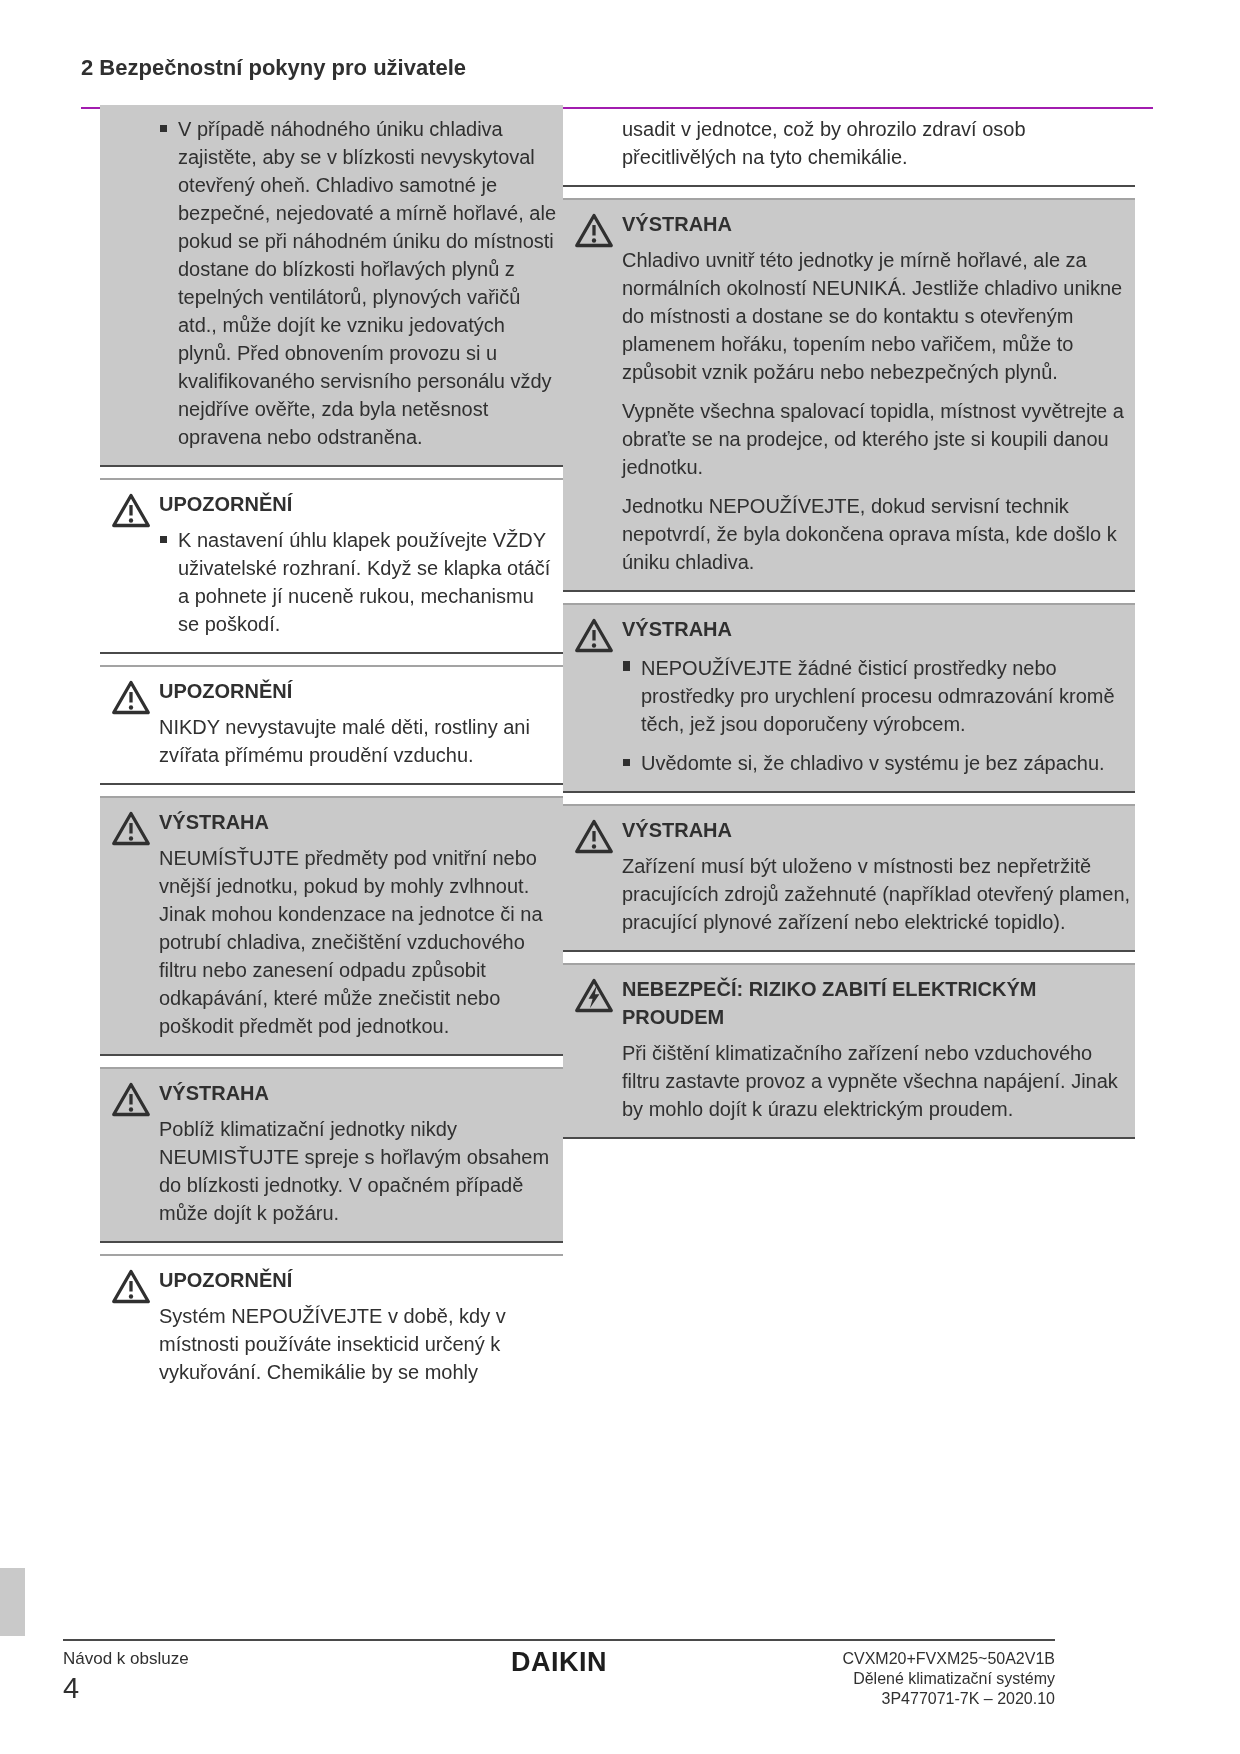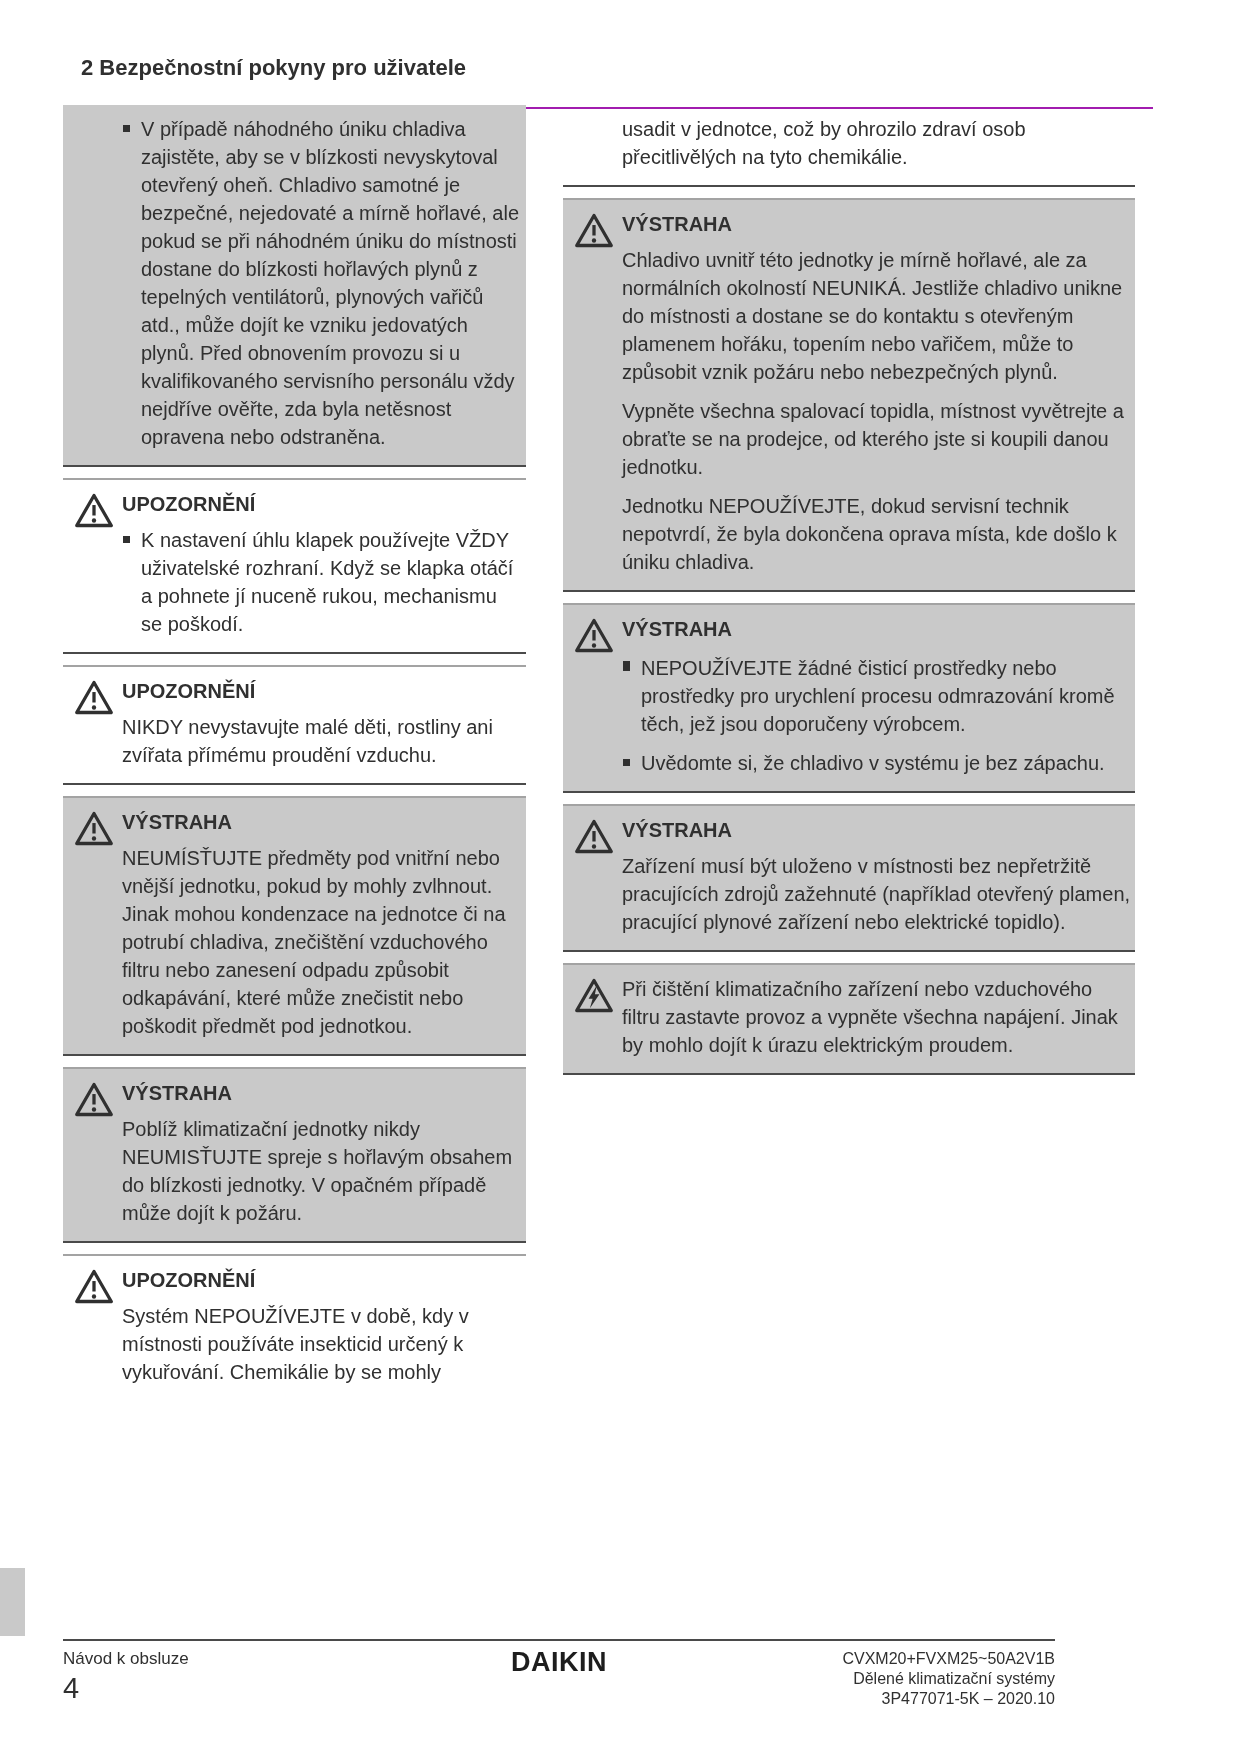--- a/index.html
+++ b/index.html
@@ -10,21 +10,21 @@
     -webkit-font-smoothing:antialiased;
   }
   
   .page-header{
     position:absolute;left:81px;top:55px;width:1072px;
     border-bottom:2px solid #a21caf;padding-bottom:26px;
   }
   .page-header h1{margin:0;font-size:22px;line-height:26px;font-weight:bold;color:#303030;}
 
   
-  .columns{position:absolute;left:63px;top:105px;width:1072px;display:flex;justify-content:space-between;}
+  .columns{position:absolute;left:63px;top:105px;width:1072px;display:flex;justify-content:flex-end;}
   .col{display:block;}
   .col-left{width:463px;}
   .col-right{width:572px;}
 
   
   .adm{border-top:2px solid #a3a3a3;border-bottom:2px solid #4a4a4a;margin-bottom:11px;}
   .adm.no-rt{border-top:0;}
   .adm.no-rb{border-bottom:0;margin-bottom:0;}
   .adm-inner{
     position:relative;padding:10px 4px 14px 59px;
@@ -187,32 +187,33 @@
         </div>
       </section>
       <section class="adm gray">
         <div class="adm-inner">
           <span class="adm-icon">
             <svg viewBox="0 0 44 40" width="40" height="37">
               <path d="M22 3.5 L41 36.5 H3 Z" fill="none" stroke="#303030" stroke-width="3.6" stroke-linejoin="round"></path>
               <polygon points="25,9 16,23.5 20.5,23.5 17.5,34 28,18.5 23,18.5" fill="#303030"></polygon>
             </svg>
           </span>
+          <div class="adm-title">NEBEZPEČÍ: RIZIKO ZABITÍ ELEKTRICKÝM PROUDEM</div>
           <p>Při čištění klimatizačního zařízení nebo vzduchového filtru zastavte provoz a vypněte všechna napájení. Jinak by mohlo dojít k úrazu elektrickým proudem.</p>
         </div>
       </section>
     </div>
 </main>
 
 <div class="thumb-tab"></div>
 
 <footer class="footer">
   <div class="footer-left">
     <div class="footer-doc">Návod k obsluze</div>
     <div class="footer-page">4</div>
   </div>
   <div class="footer-brand">DAIKIN</div>
   <div class="footer-right">
     <div>CVXM20+FVXM25~50A2V1B</div>
     <div>Dělené klimatizační systémy</div>
-    <div>3P477071-5K – 2020.10</div>
+    <div>3P477071-7K – 2020.10</div>
   </div>
 </footer>
 
 </body></html>

